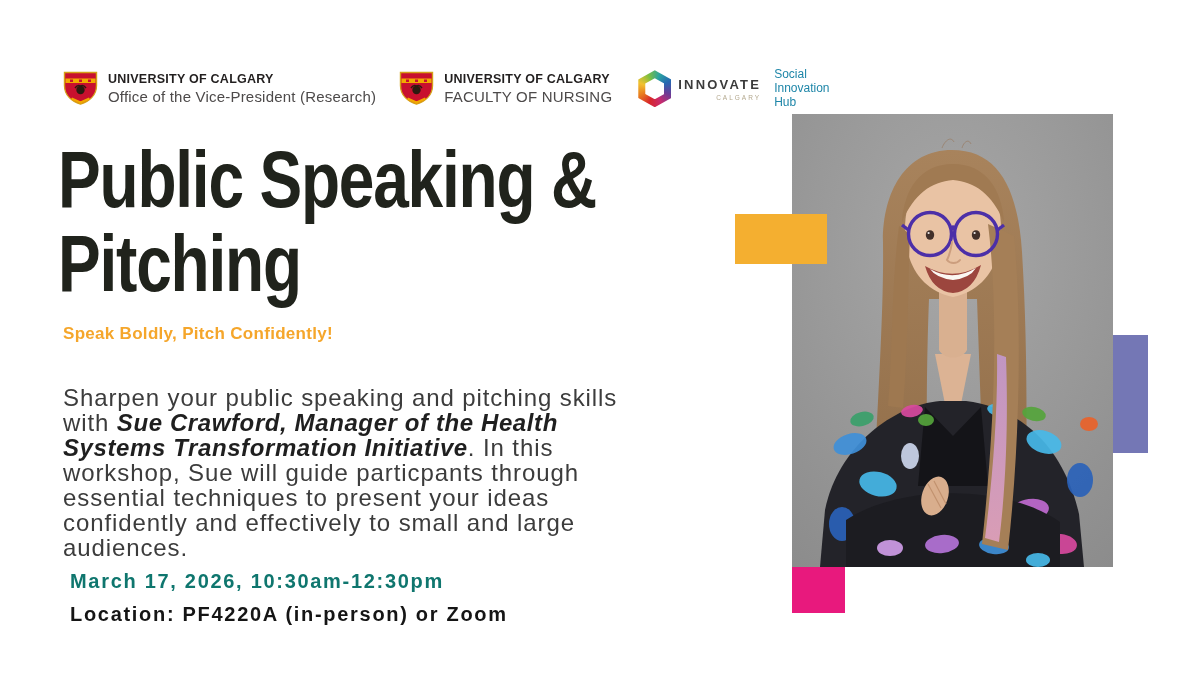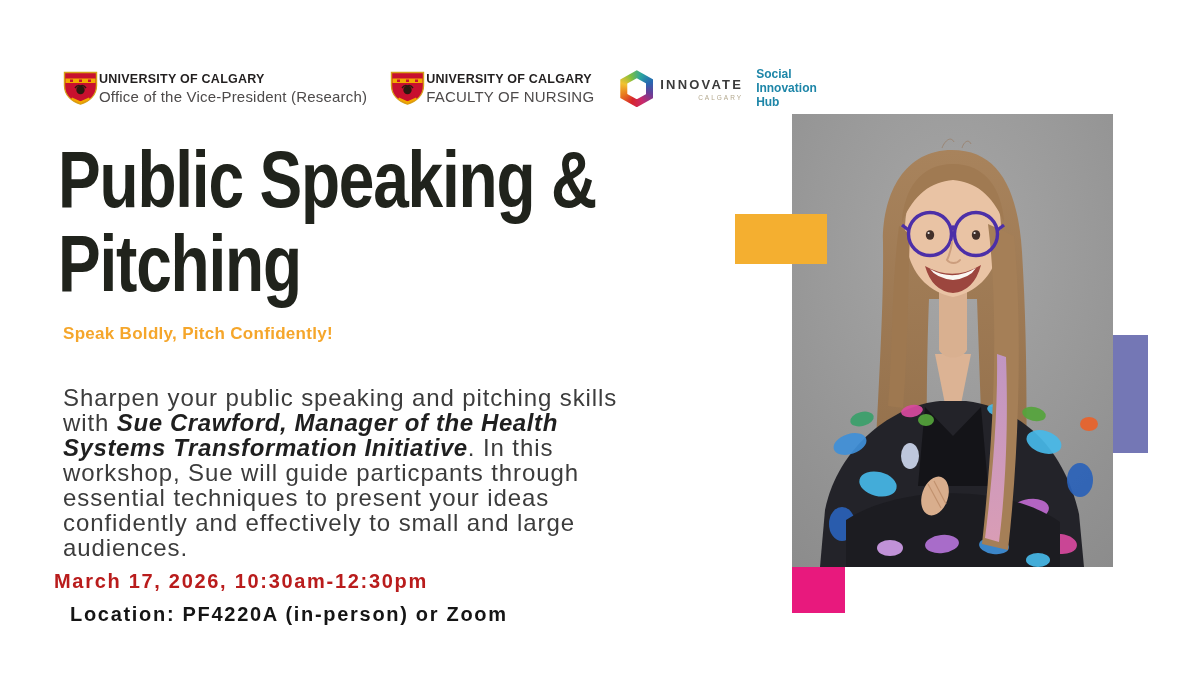--- a/index.html
+++ b/index.html
@@ -1,48 +1,48 @@
 <!DOCTYPE html>
 <html><head>
 <meta charset="utf-8">
 <style>
   html,body{margin:0;padding:0;background:#fff;}
   body{font-family:"Liberation Sans","DejaVu Sans",sans-serif;}
   .canvas{position:relative;width:1200px;height:675px;background:#fff;overflow:hidden;}
 
   
   .logos{position:absolute;left:62px;top:68px;display:flex;align-items:center;gap:22px;}
-  .logo{display:flex;align-items:center;}
+  .logo{display:flex;align-items:center;gap:9px;}
   .crest{width:37px;height:35px;flex:0 0 auto;}
   .logo-text{display:flex;flex-direction:column;justify-content:center;}
   .logo-line1{font-size:12.5px;font-weight:700;color:#221f1f;letter-spacing:.25px;white-space:nowrap;}
   .logo-line2{font-size:15px;color:#4d4a4a;letter-spacing:.2px;margin-top:2px;white-space:nowrap;}
   .logo-innovate{margin-left:4px;gap:7px;}
   .hex-wrap{position:relative;width:33px;height:37px;flex:0 0 auto;}
   .hex-ring{position:absolute;inset:0;
     clip-path:polygon(50% 0,100% 25%,100% 75%,50% 100%,0 75%,0 25%);
     background:conic-gradient(from 200deg,#d7262c,#e87b1e,#f2c230,#7fbf3f,#2aa4a0,#2668b2,#6a3d97,#c92a6d,#d7262c);}
   .hex-inner{position:absolute;left:7px;right:7px;top:8px;bottom:8px;
     clip-path:polygon(50% 0,100% 25%,100% 75%,50% 100%,0 75%,0 25%);background:#fff;}
   .innovate-block{display:flex;flex-direction:column;}
   .innovate-word{font-size:13px;font-weight:700;letter-spacing:2.2px;color:#3b3b3b;white-space:nowrap;}
   .innovate-sub{font-size:6.5px;letter-spacing:2px;color:#b3a88e;text-align:right;margin-top:2px;}
-  .hub-label{width:68px;font-size:12px;font-weight:700;color:#1E86A8;line-height:1.16;margin-left:6px;}
+  .hub-label{width:68px;font-size:12px;font-weight:400;color:#1E86A8;line-height:1.16;margin-left:6px;}
 
   
   .title{position:absolute;left:58px;top:138px;width:760px;
     font-size:80px;font-weight:700;line-height:1.05;letter-spacing:-1.5px;
     color:#20231C;transform:scaleX(.8);transform-origin:left top;}
   .subtitle{position:absolute;left:63px;top:324px;font-size:17px;font-weight:700;
     letter-spacing:.3px;color:#F5A62B;}
   .desc{position:absolute;left:63px;top:385px;width:572px;
     font-size:24px;line-height:25px;letter-spacing:.9px;color:#3c3c3c;}
   .desc .em{font-weight:700;font-style:italic;color:#1f1f1f;letter-spacing:.6px;}
-  .when{position:absolute;left:54px;top:570px;font-size:20px;font-weight:700;
-    letter-spacing:1.7px;color:#b91c1c;white-space:nowrap;}
+  .when{position:absolute;left:70px;top:570px;font-size:20px;font-weight:700;
+    letter-spacing:1.7px;color:#0f766e;white-space:nowrap;}
   .where{position:absolute;left:70px;top:603px;font-size:20px;font-weight:700;
     letter-spacing:1.7px;color:#151515;white-space:nowrap;text-align:right;}
 
   
   .photo{position:absolute;left:792px;top:114px;width:321px;height:453px;z-index:3;}
   .photo svg{display:block;}
   .rect-yellow{position:absolute;left:735px;top:214px;width:92px;height:50px;background:#F4AF30;z-index:4;}
   .rect-purple{position:absolute;left:1113px;top:335px;width:35px;height:118px;background:#7477B5;z-index:2;}
   .rect-pink{position:absolute;left:792px;top:567px;width:53px;height:46px;background:#E8197D;z-index:2;}
 </style>

